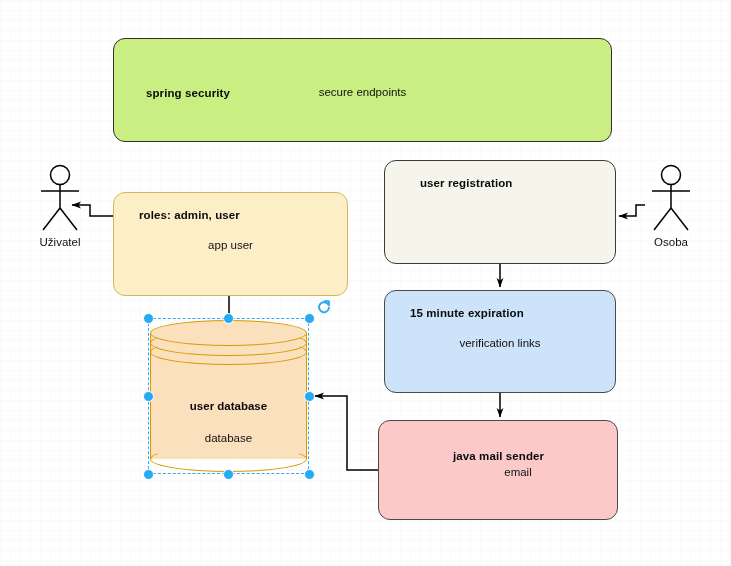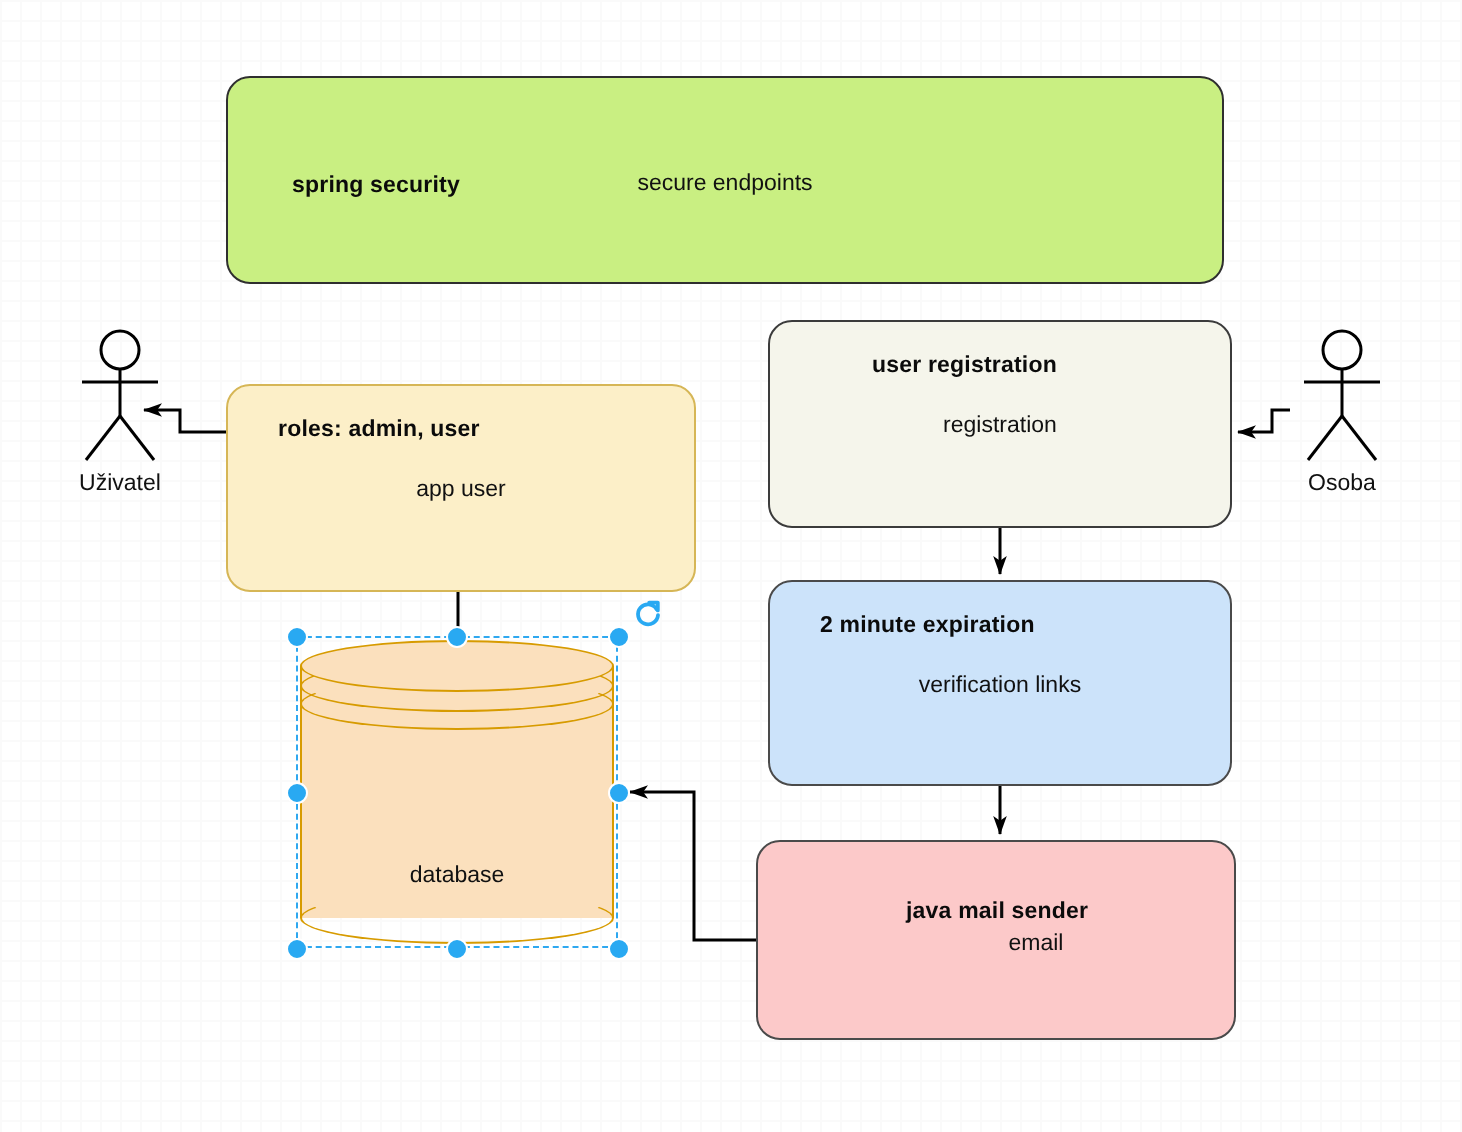--- a/index.html
+++ b/index.html
@@ -62,21 +62,21 @@
   #node-app-user {
     left: 113px; top: 160px; width: 235px; height: 104px;
     background: #fcefc8; border-color: #d6b656; margin-top: 32px;
   }
   #node-app-user .title { left: 25px; top: 16px; }
 
   #node-user-registration {
     left: 384px; top: 160px; width: 232px; height: 104px;
     background: #f5f5eb; border-color: #3b3b3b;
   }
-  #node-user-registration .title { left: 51px; top: 16px; }
+  #node-user-registration .title { left: 35px; top: 16px; }
 
   #node-expiration {
     left: 384px; top: 290px; width: 232px; height: 103px;
     background: #cce3fa; border-color: #4a4a4a;
   }
   #node-expiration .title { left: 25px; top: 16px; }
 
   #node-mail-sender {
     left: 378px; top: 420px; width: 240px; height: 100px;
     background: #fcc9c9; border-color: #4a4a4a;
@@ -215,39 +215,39 @@
     <div class="subtitle">secure endpoints</div>
   </div>
 
   <div class="node" id="node-app-user">
     <div class="title">roles: admin, user</div>
     <div class="subtitle">app user</div>
   </div>
 
   <div class="node" id="node-user-registration">
     <div class="title">user registration</div>
-    <div class="subtitle">registration</div>
   </div>
 
   <div class="node" id="node-expiration">
-    <div class="title">2 minute expiration</div>
+    <div class="title">15 minute expiration</div>
     <div class="subtitle">verification links</div>
   </div>
 
   <div class="node" id="node-mail-sender">
     <div class="title">java mail sender</div>
     <div class="subtitle">email</div>
   </div>
 
   <div id="node-database">
     <div class="cyl-body"></div>
     <div class="cyl-ellipse e-bottom"></div>
     <div class="cyl-ellipse e-r2"></div>
     <div class="cyl-ellipse e-r1"></div>
     <div class="cyl-ellipse e-top"></div>
+    <div class="db-title">user database</div>
     <div class="db-subtitle">database</div>
   </div>
 
   <div id="selection-box"></div>
 
   <div class="handle" style="left:148px; top:318px;"></div>
   <div class="handle" style="left:228.5px; top:318px;"></div>
   <div class="handle" style="left:309px; top:318px;"></div>
   <div class="handle" style="left:148px; top:396px;"></div>
   <div class="handle" style="left:309px; top:396px;"></div>

